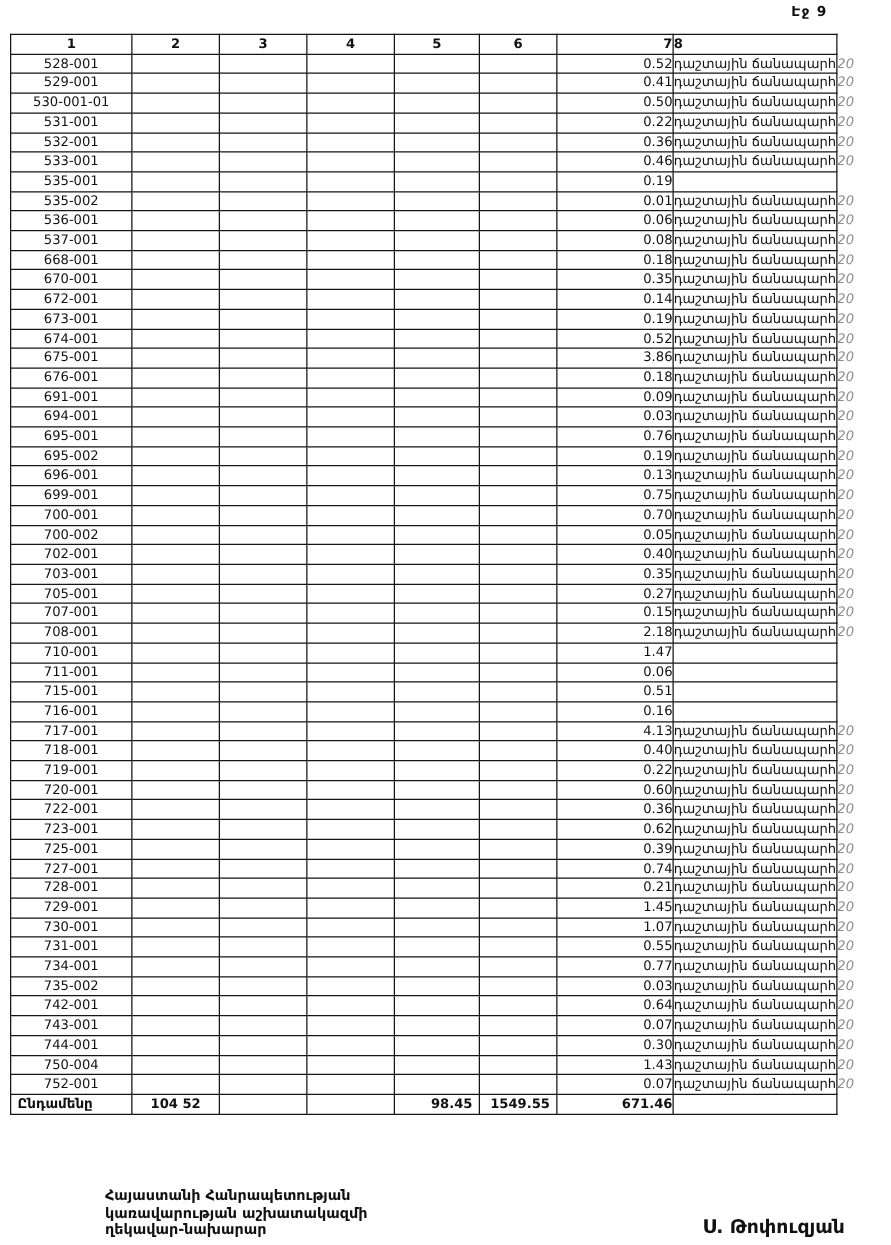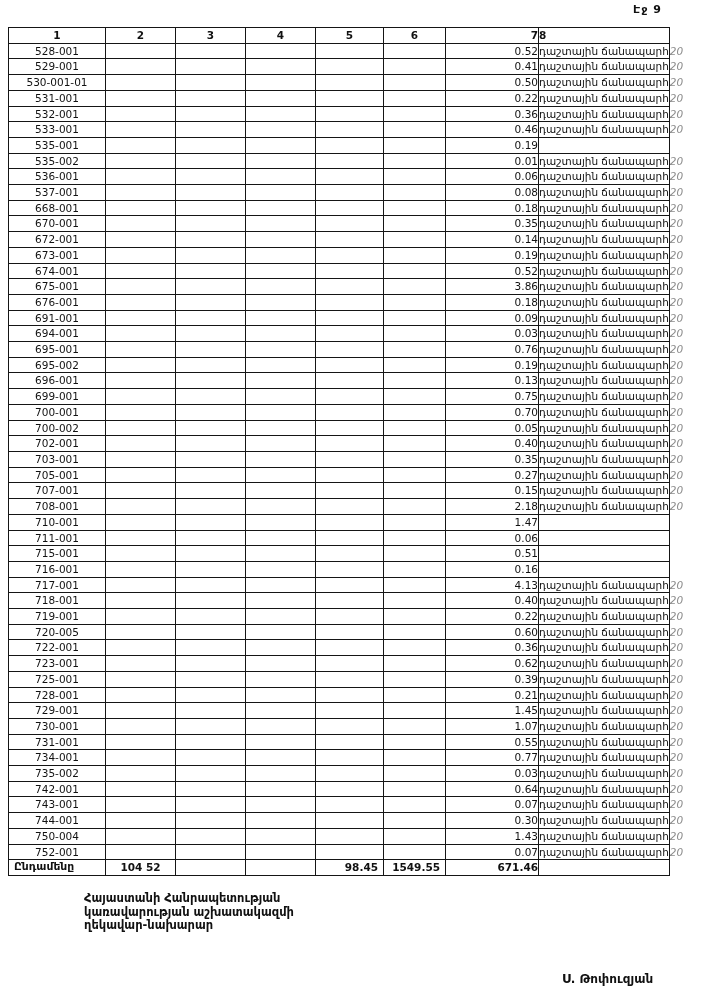--- a/index.html
+++ b/index.html
@@ -29,26 +29,26 @@
   td.margin-cell {
     border:none !important; color:#8b8b8b; font-size:9px;
     font-style:italic; text-align:left; padding-left:6px; background:transparent;
   }
   tfoot td { border-bottom-width:2px;margin-top:13px; }
   tfoot td.c1 { text-align:left; padding-left:5px; font-weight:bold; font-size:10.8px; }
   tfoot td.c2 { text-align:center; font-weight:bold; }
   tfoot td.num { text-align:right; padding-right:5px; font-weight:bold; }
   tfoot td.c7 { font-weight:bold; }
   .footer-left {
-    position:absolute; left:84px; top:892px;
+    position:absolute; left:84px; top:950px;
     font-size:11.5px; font-weight:bold; line-height:1.18;
   }
   .footer-right {
     position:absolute; left:562px; top:972px;
-    font-size:12px; font-weight:bold;
+    font-size:15px; font-weight:bold;
   }
 </style>
 </head>
 <body>
 
 <div class="page">
 
   <div class="page-label">Էջ 9</div>
 
   <table class="land-table">
@@ -478,21 +478,21 @@
           <td class="c2"></td>
           <td class="c3"></td>
           <td class="c4"></td>
           <td class="c5"></td>
           <td class="c6"></td>
           <td class="c7">0.22</td>
           <td class="c8">դաշտային ճանապարհ</td>
           <td class="margin-cell">20</td>
         </tr>
         <tr>
-          <td class="c1">720-005</td>
+          <td class="c1">720-001</td>
           <td class="c2"></td>
           <td class="c3"></td>
           <td class="c4"></td>
           <td class="c5"></td>
           <td class="c6"></td>
           <td class="c7">0.60</td>
           <td class="c8">դաշտային ճանապարհ</td>
           <td class="margin-cell">20</td>
         </tr>
         <tr>
@@ -518,20 +518,31 @@
           <td class="margin-cell">20</td>
         </tr>
         <tr>
           <td class="c1">725-001</td>
           <td class="c2"></td>
           <td class="c3"></td>
           <td class="c4"></td>
           <td class="c5"></td>
           <td class="c6"></td>
           <td class="c7">0.39</td>
+          <td class="c8">դաշտային ճանապարհ</td>
+          <td class="margin-cell">20</td>
+        </tr>
+        <tr>
+          <td class="c1">727-001</td>
+          <td class="c2"></td>
+          <td class="c3"></td>
+          <td class="c4"></td>
+          <td class="c5"></td>
+          <td class="c6"></td>
+          <td class="c7">0.74</td>
           <td class="c8">դաշտային ճանապարհ</td>
           <td class="margin-cell">20</td>
         </tr>
         <tr>
           <td class="c1">728-001</td>
           <td class="c2"></td>
           <td class="c3"></td>
           <td class="c4"></td>
           <td class="c5"></td>
           <td class="c6"></td>

